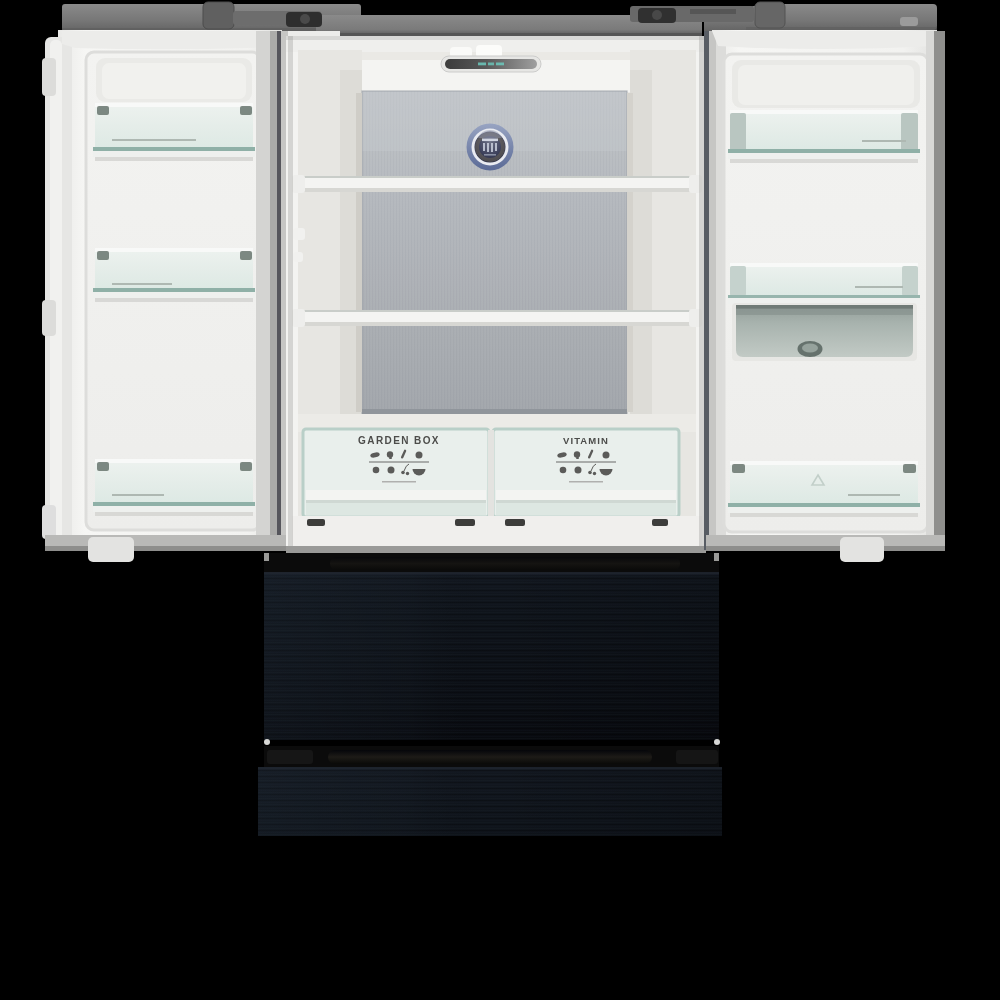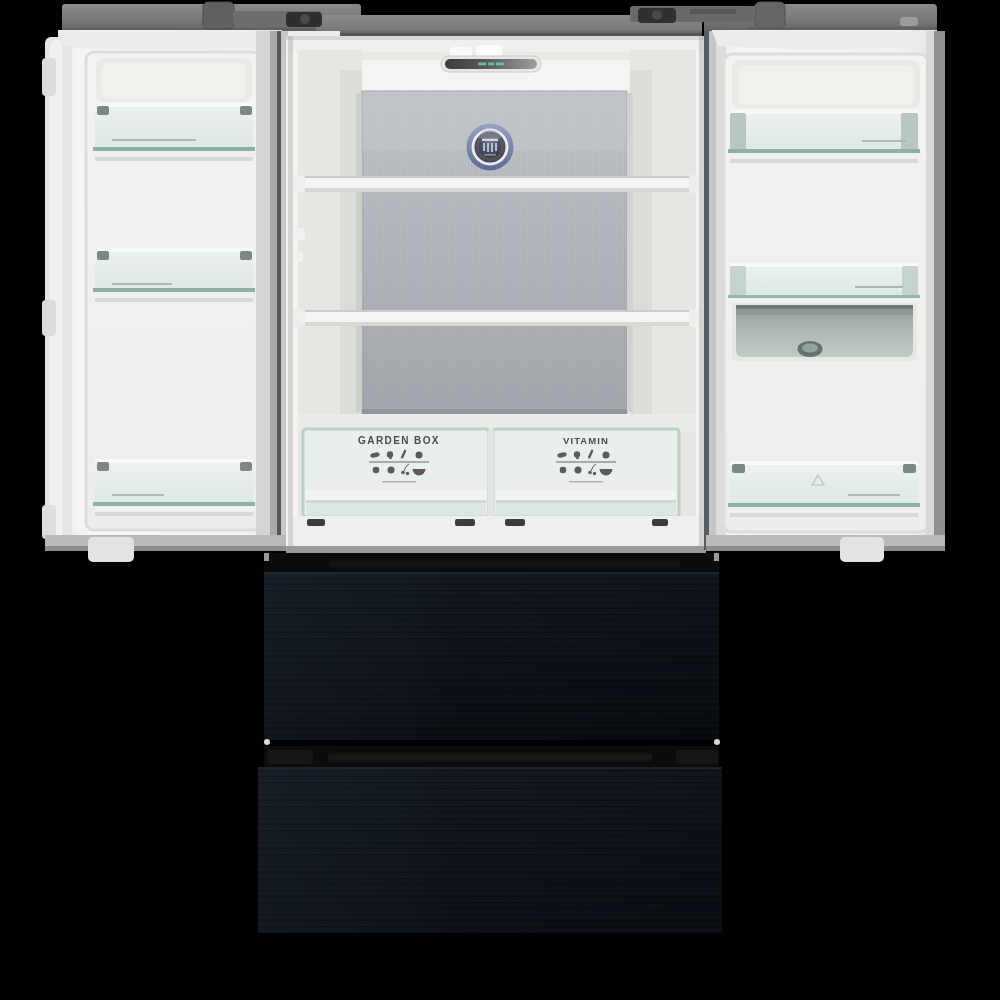--- a/index.html
+++ b/index.html
@@ -1,16 +1,16 @@
 <!DOCTYPE html>
 <html><head>
 <meta charset="utf-8">
 <style>
   html,body{margin:0;padding:0;background:#000;}
-  .wrap{width:1000px;height:933px;position:relative;background:#5eead4;overflow:hidden;}
+  .wrap{width:1000px;height:836px;position:relative;background:#5eead4;overflow:hidden;}
   svg{display:block;}
   text{font-family:"Liberation Sans", sans-serif;}
 </style>
 </head>
 <body>
 <div class="wrap">
 <svg width="1000" height="1000" viewBox="0 0 1000 1000">
 <defs>
   <linearGradient id="slabG" x1="0" y1="0" x2="0" y2="1">
     <stop offset="0" stop-color="#8a8a8a"></stop>

